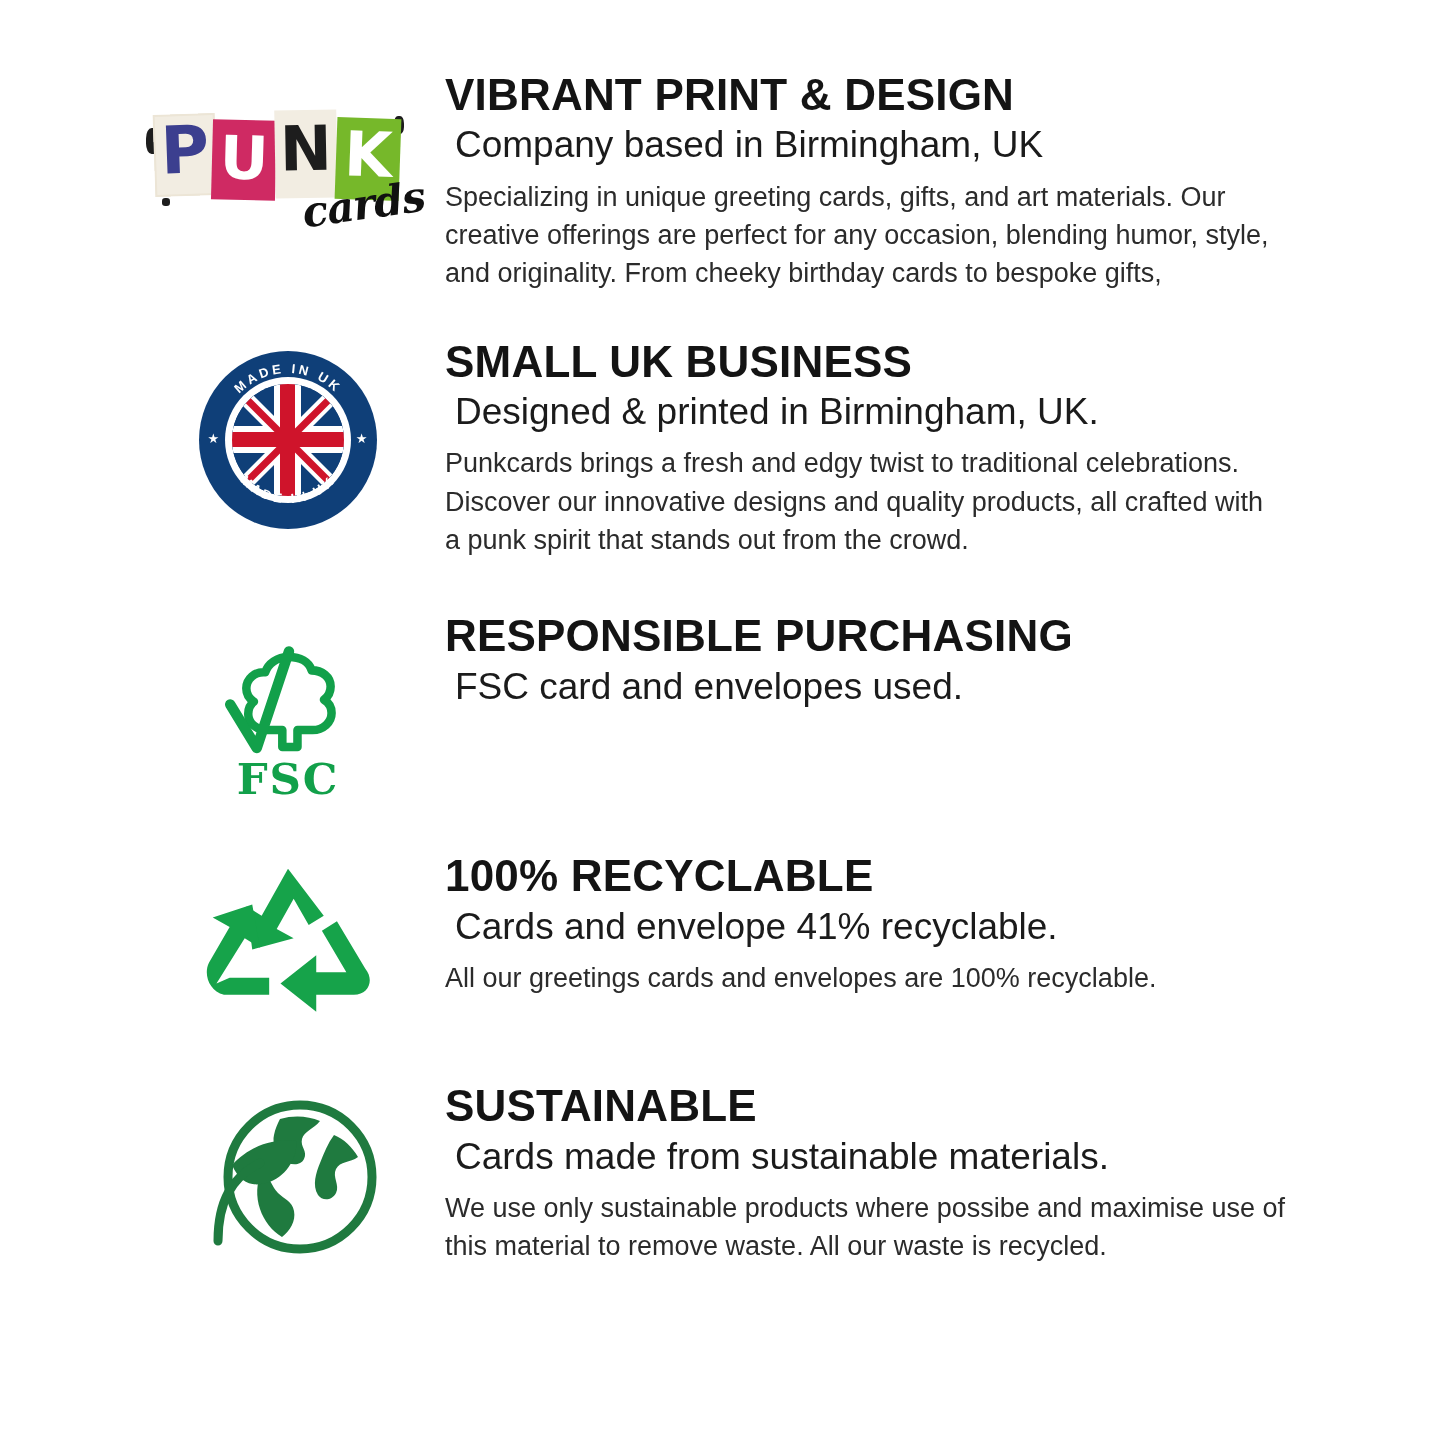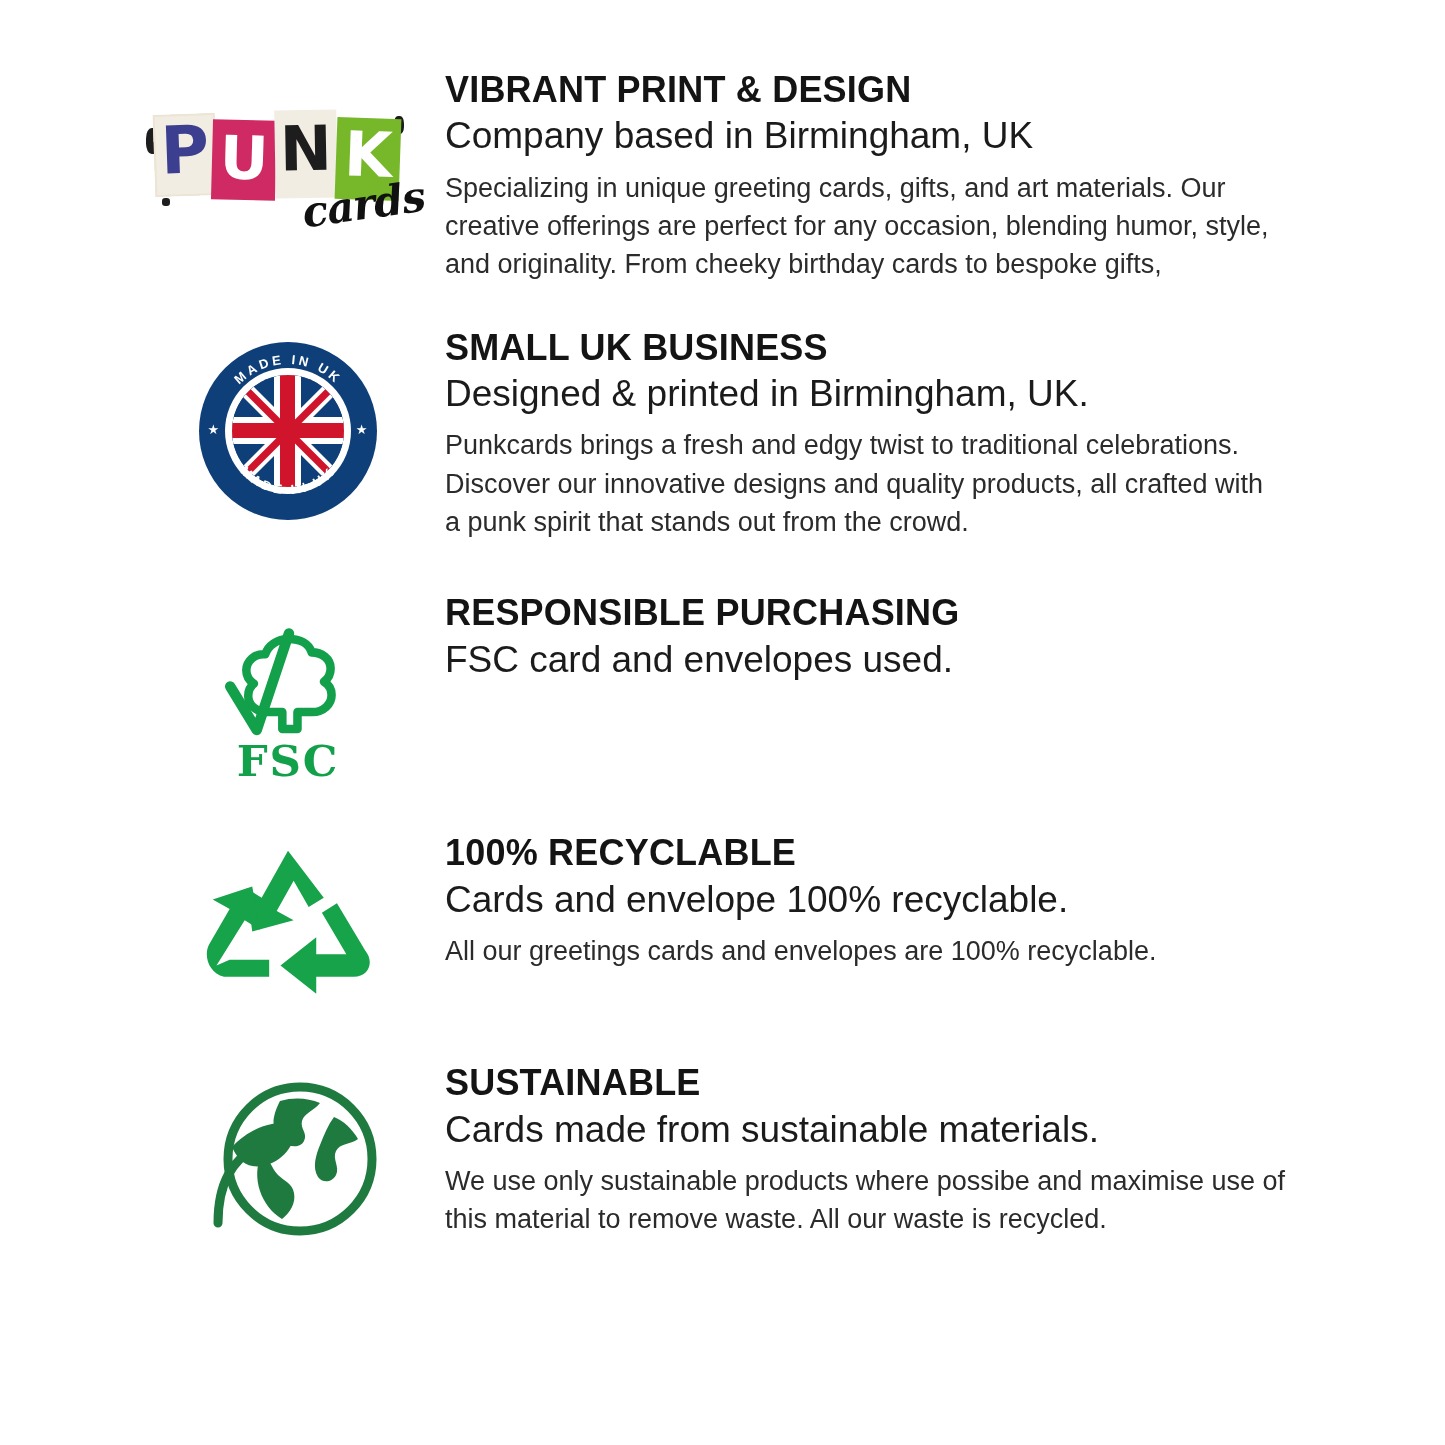--- a/index.html
+++ b/index.html
@@ -32,33 +32,33 @@
     display: flex;
     justify-content: center;
     align-items: flex-start;
     padding-top: 8px;
   }
   .text-col {
     flex: 1;
     padding-right: 10px;
   }
   .f-title {
-    font-size: 36px;
+    font-size: 44px;
     font-weight: bold;
     letter-spacing: 0.2px;
     color: #141414;
     line-height: 1.12;
     margin: 0 0 4px 0;
   }
   .f-subtitle {
     font-size: 37px;
     font-weight: normal;
     color: #1b1b1b;
     line-height: 1.2;
-    margin: 0 0 10px 0;
+    margin: 0 0 10px 10px;
   }
   .f-body {
     font-size: 27px;
     line-height: 1.42;
     color: #2b2b2b;
     margin: 0;
     max-width: 870px;
   }
 
   
@@ -313,21 +313,21 @@
       <svg class="recycle-icon" viewBox="0 0 180 170">
         <g fill="#16a34a">
           <path d="M90 6 L62 56 L46 46 L52 92 L96 80 L78 70 L96 38 L112 66 L128 56 Z"></path>
           <path d="M14 128 L44 80 L60 90 L52 44 L10 58 L28 68 L6 106 C0 118 6 136 22 140 L70 140 L70 122 L28 122 Z"></path>
           <path d="M172 112 L142 62 L126 72 L152 116 L120 116 L120 98 L82 128 L120 158 L120 140 L160 140 C176 140 182 124 172 112 Z"></path>
         </g>
       </svg>
     </div>
     <div class="text-col">
       <h2 class="f-title">100% RECYCLABLE</h2>
-      <div class="f-subtitle">Cards and envelope 100% recyclable.</div>
+      <div class="f-subtitle">Cards and envelope 41% recyclable.</div>
       <p class="f-body">All our greetings cards and envelopes are 100% recyclable.</p>
     </div>
   </div>
 
   <div class="feature" style="margin-bottom:0;">
     <div class="icon-col">
       <svg class="globe-icon" viewBox="0 0 200 172">
         <circle cx="112" cy="86" r="72" fill="none" stroke="#1f7a3f" stroke-width="9"></circle>
         <g fill="#1f7a3f">
           <path d="M92 28 c14 -4 28 -3 40 2 c-6 8 -16 10 -18 18 c-2 8 6 12 2 20 c-4 8 -16 6 -22 0 c-6 -6 -10 -16 -8 -24 c1 -6 4 -12 6 -16 z"></path>

